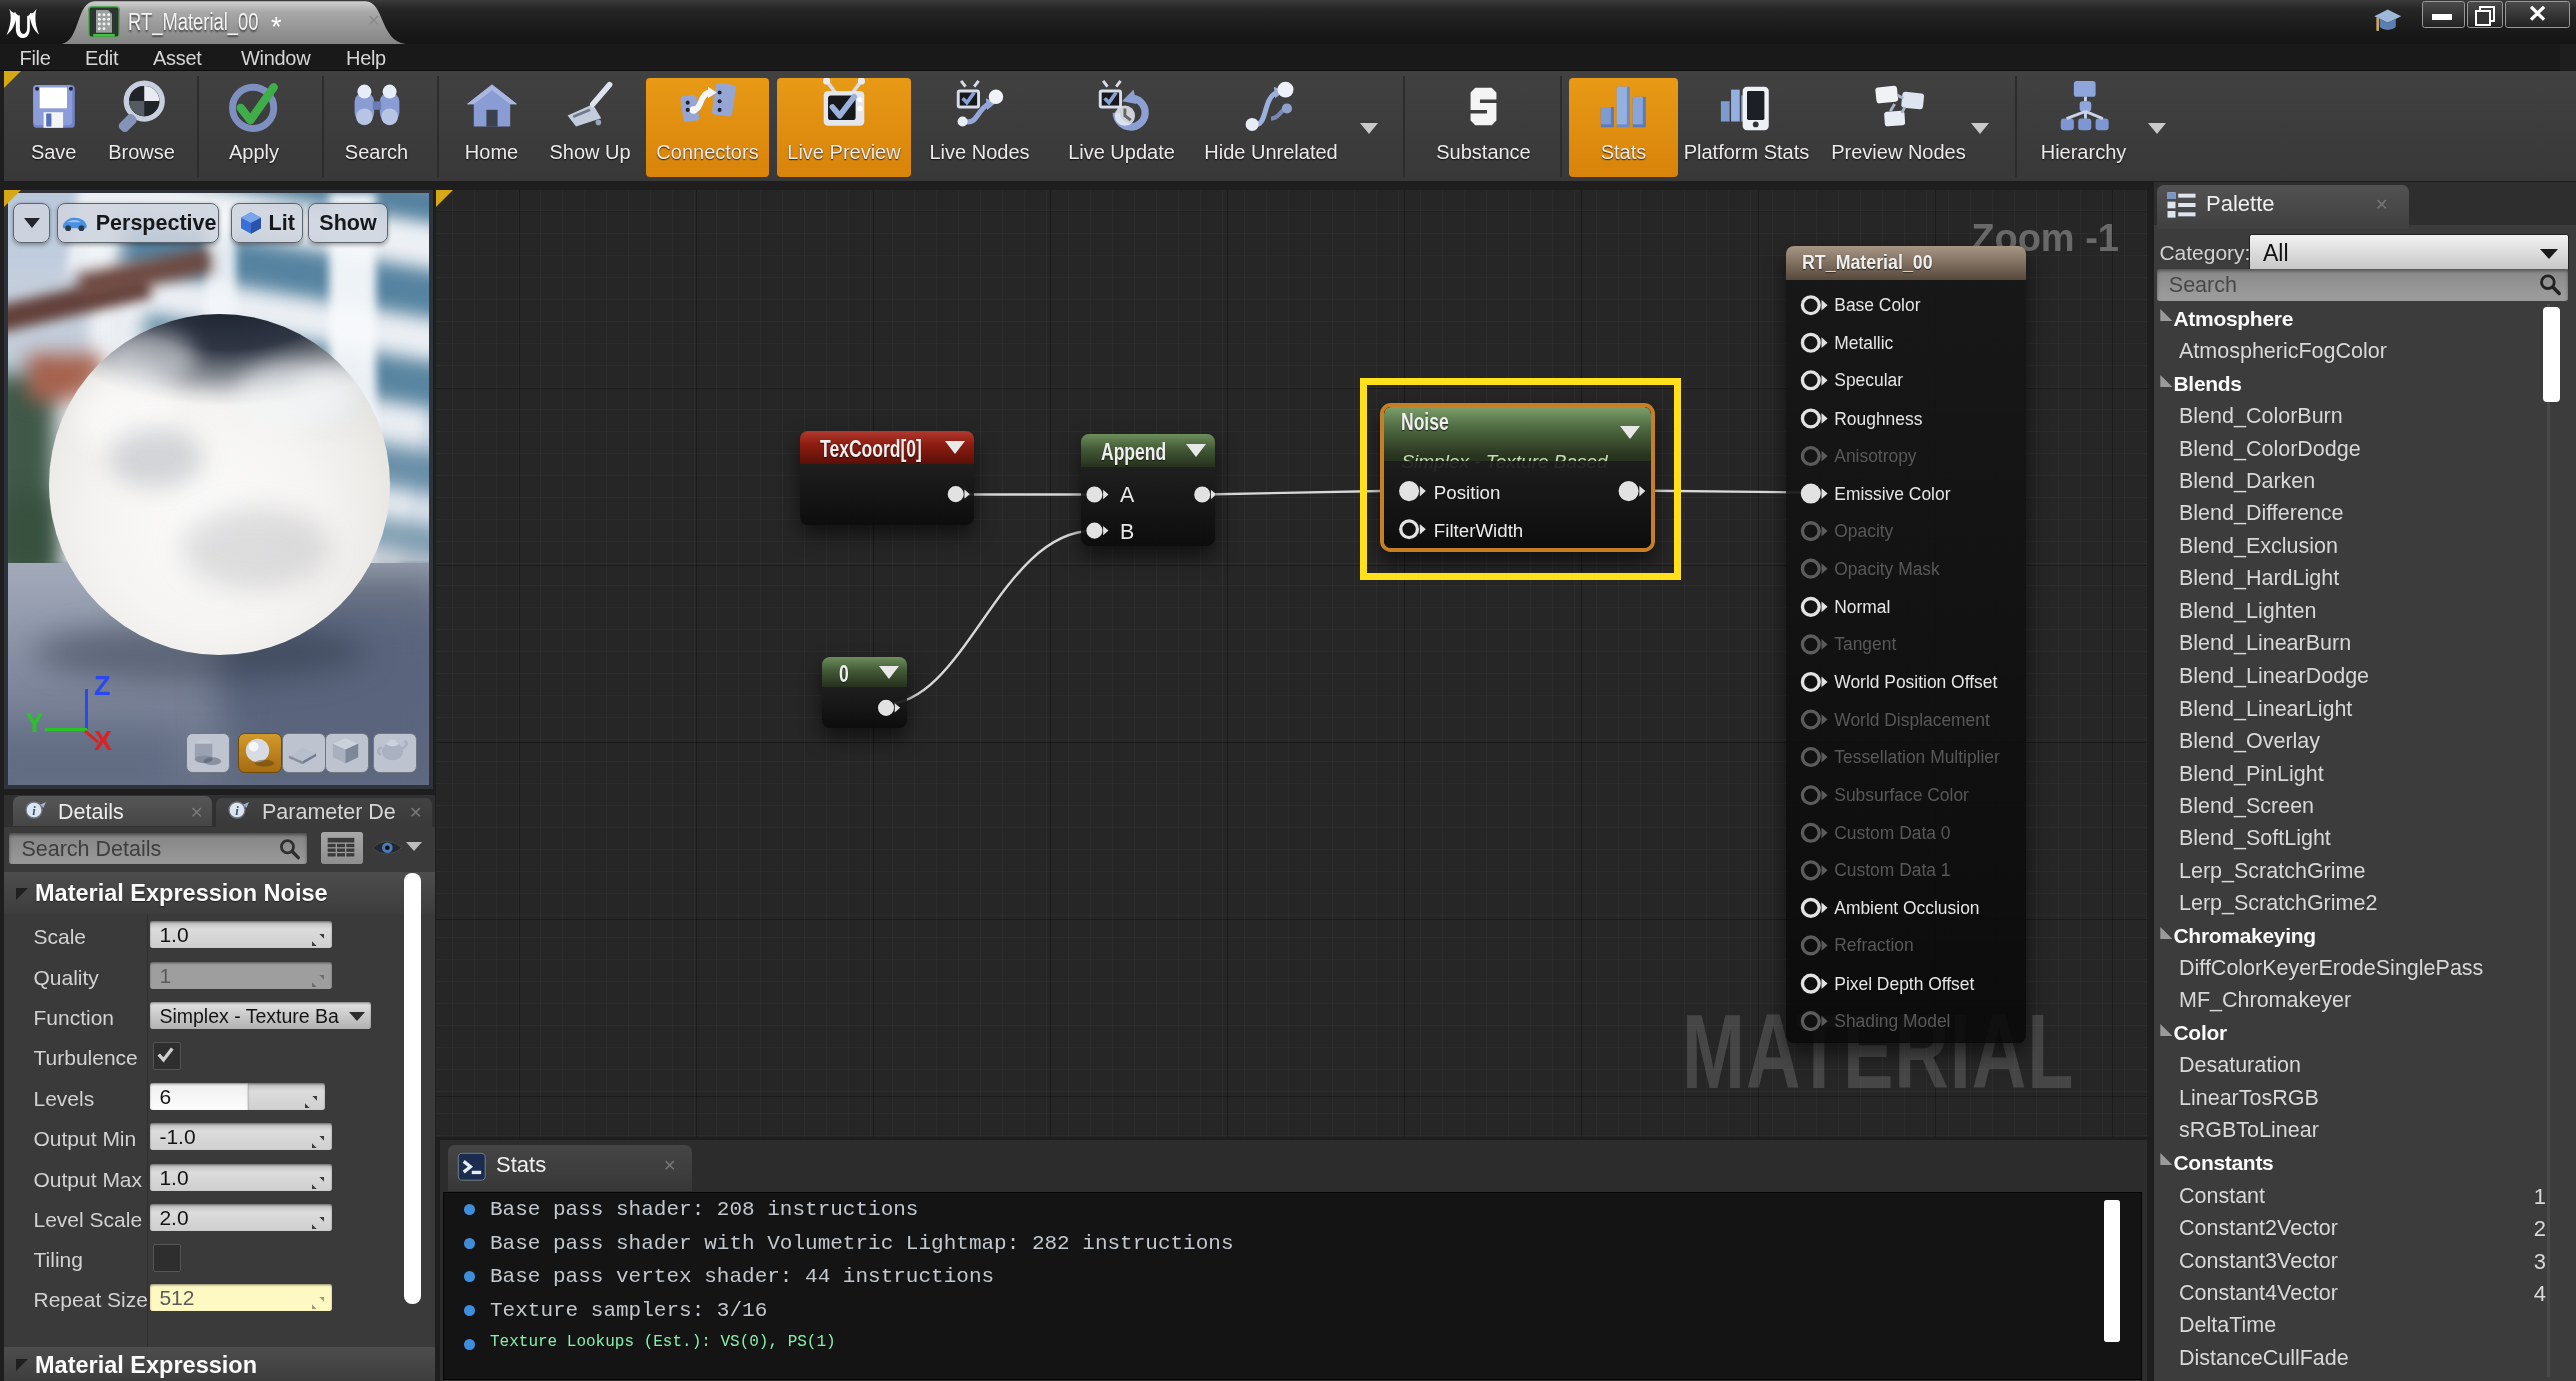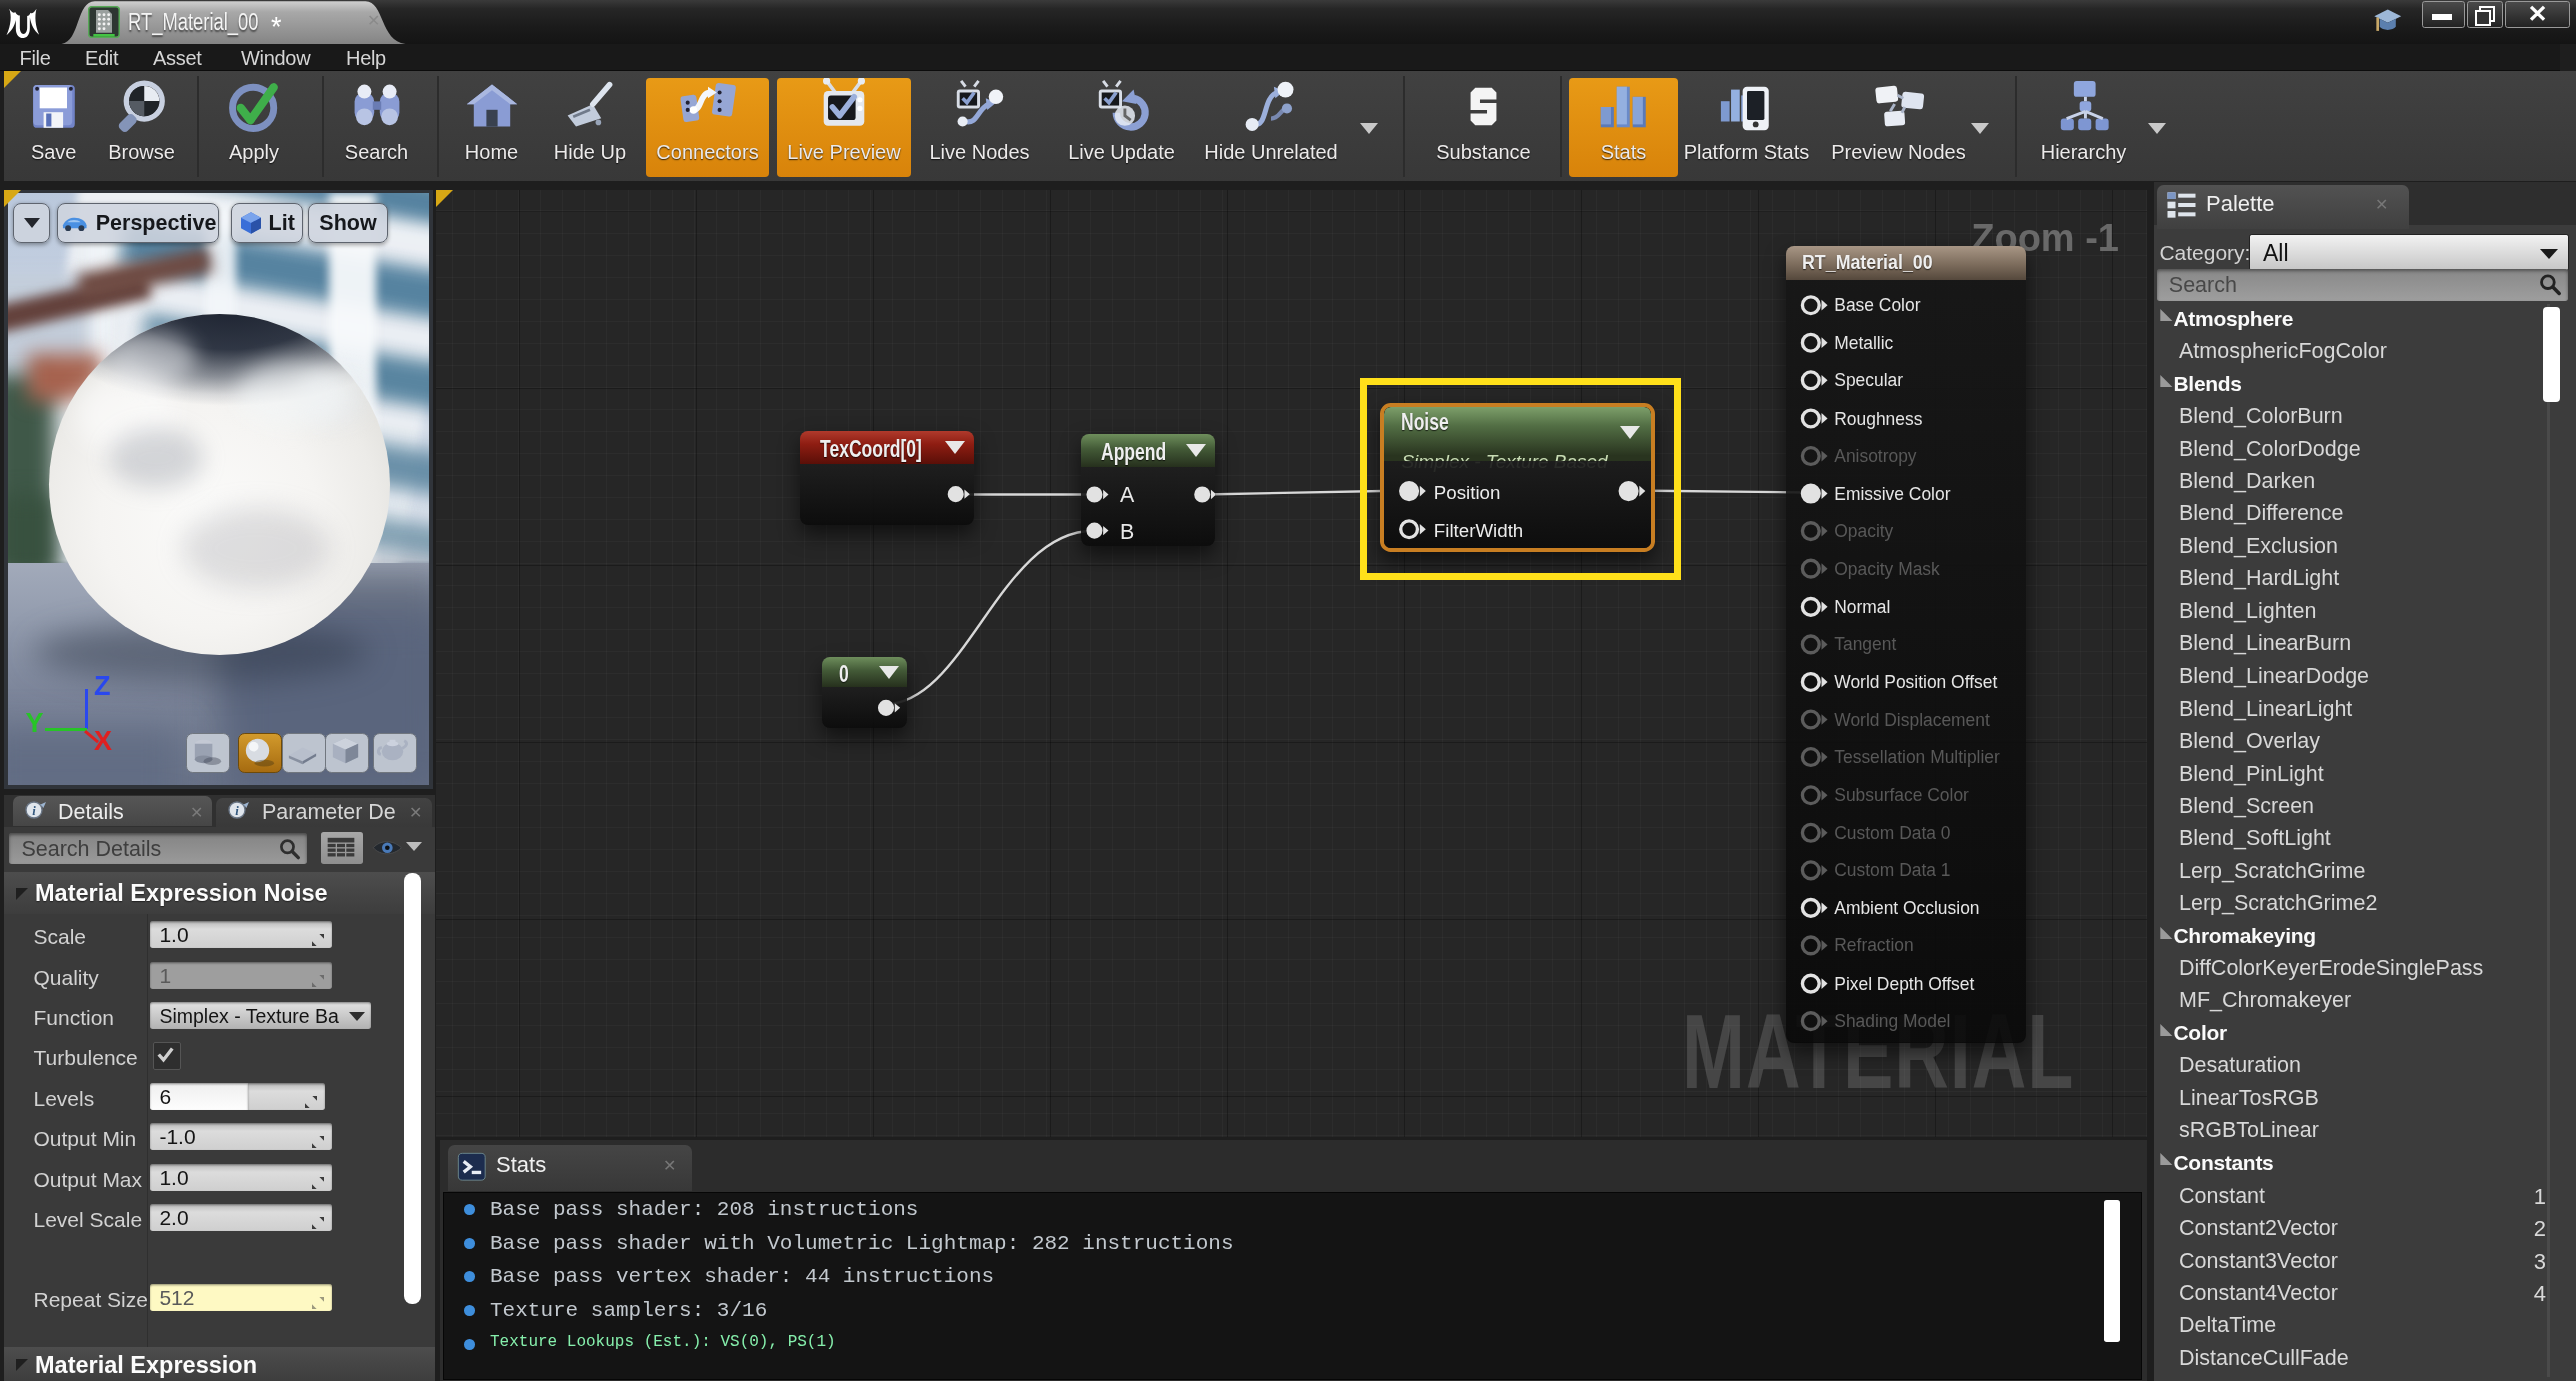--- a/index.html
+++ b/index.html
@@ -171,21 +171,21 @@
     </div>
  <div class="tb" style="left:535px;width:102px">
       <div class="ic">
         <svg width="56" height="56" viewBox="0 0 40 40">
           <path d="M4 26 L22 18 L28 28 L10 34 Z" fill="#c2ccdc"></path>
           <path d="M22 18 L34 4" stroke="#dde4ee" stroke-width="4" stroke-linecap="round"></path>
           <path d="M8 27 L20 22" stroke="#707a8a" stroke-width="2"></path>
           <circle cx="26" cy="31" r="2" fill="#98a4b8"></circle>
         </svg>
       </div>
-      <div class="lb">Hide Up</div>
+      <div class="lb">Show Up</div>
     </div>
  <div class="tb on" style="left:642px;width:123px">
       <div class="ic">
         <svg width="58" height="58" viewBox="0 0 40 40">
           <rect x="2" y="12" width="11" height="18" rx="2" fill="#96a6d4" transform="rotate(-8 7 21)"></rect>
           <rect x="24" y="4" width="14" height="22" rx="2" fill="#96a6d4" transform="rotate(8 31 15)"></rect>
           <path d="M10 22 C16 22 14 10 22 10" fill="none" stroke="#f4f6fa" stroke-width="4"></path>
           <circle cx="10" cy="22" r="2.6" fill="#fff"></circle>
           <path d="M20 6 L26 10 L20 14" fill="#f4f6fa"></path>
           <circle cx="6" cy="17" r="1.4" fill="#223"></circle>
@@ -500,20 +500,24 @@
       <div class="dlab">Output Max</div>
  <div class="dinp">1.0<svg class="dico" style="right:6.7px" width="16" height="16" viewBox="0 0 24 24">
           <path d="M14 3 L21 3 L21 10 L17.5 6.5 L6.5 17.5 L10 21 L3 21 L3 14 L6.5 17.5 L17.5 6.5 Z" fill="#3c3c3c"></path>
         </svg></div>
  </div>
  <div class="drow" style="top:404px">
       <div class="dlab">Level Scale</div>
  <div class="dinp">2.0<svg class="dico" style="right:6.7px" width="16" height="16" viewBox="0 0 24 24">
           <path d="M14 3 L21 3 L21 10 L17.5 6.5 L6.5 17.5 L10 21 L3 21 L3 14 L6.5 17.5 L17.5 6.5 Z" fill="#3c3c3c"></path>
         </svg></div>
+ </div>
+ <div class="drow" style="top:444px">
+      <div class="dlab">Tiling</div>
+ <div class="abs" style="left:149px;top:5.4px;width:25.5px;height:25.5px;background:#2e2e2e;border:1.3px solid #555;border-radius:2px"></div>
  </div>
  <div class="drow" style="top:484px">
       <div class="dlab">Repeat Size</div>
  <div class="dinp" style="background:#fef9c3;color:#5a5a5a">512<svg class="dico" style="right:6.7px;opacity:.5" width="16" height="16" viewBox="0 0 24 24">
           <path d="M14 3 L21 3 L21 10 L17.5 6.5 L6.5 17.5 L10 21 L3 21 L3 14 L6.5 17.5 L17.5 6.5 Z" fill="#3c3c3c"></path>
         </svg></div>
  </div>
  <div class="abs" style="left:400px;top:78px;width:17.4px;height:431px;background:#fff;border-radius:8px"></div>
  <div class="abs" style="left:0;top:552px;width:431px;height:35px;background:linear-gradient(180deg,#4d4d4d,#3d3d3d)"></div>
  <div class="abs" style="left:12px;top:564px;width:0;height:0;border-top:12px solid #1f1f1f;border-right:12px solid transparent"></div>

